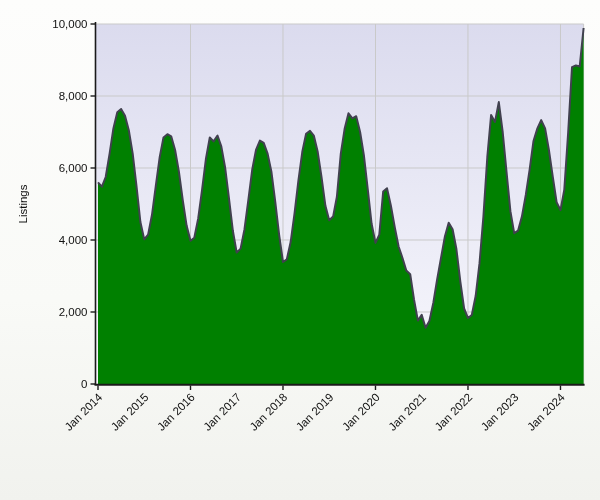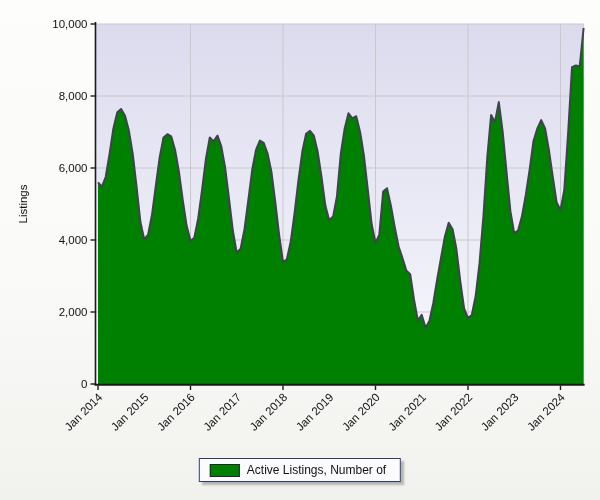--- a/index.html
+++ b/index.html
@@ -75,17 +75,13 @@
       <text x="287.9904761904762" y="398" text-anchor="end" font-size="11.5" fill="#111111" transform="rotate(-45 287.9904761904762 398)">Jan 2018</text>
       <text x="334.23809523809524" y="398" text-anchor="end" font-size="11.5" fill="#111111" transform="rotate(-45 334.23809523809524 398)">Jan 2019</text>
       <text x="380.48571428571427" y="398" text-anchor="end" font-size="11.5" fill="#111111" transform="rotate(-45 380.48571428571427 398)">Jan 2020</text>
       <text x="426.73333333333335" y="398" text-anchor="end" font-size="11.5" fill="#111111" transform="rotate(-45 426.73333333333335 398)">Jan 2021</text>
       <text x="472.9809523809524" y="398" text-anchor="end" font-size="11.5" fill="#111111" transform="rotate(-45 472.9809523809524 398)">Jan 2022</text>
       <text x="519.2285714285715" y="398" text-anchor="end" font-size="11.5" fill="#111111" transform="rotate(-45 519.2285714285715 398)">Jan 2023</text>
       <text x="565.4761904761905" y="398" text-anchor="end" font-size="11.5" fill="#111111" transform="rotate(-45 565.4761904761905 398)">Jan 2024</text>
       <text x="27" y="204" text-anchor="middle" font-size="11.5" fill="#111111" transform="rotate(-90 27 204)">Listings</text>
     </svg>
 
-  <div class="legend">
-    <span class="legend-swatch" style="background: rgb(0, 128, 0);"></span>
-    <span class="legend-label">Active Listings, Number of</span>
-  </div>
 </div>
 
 </body></html>

